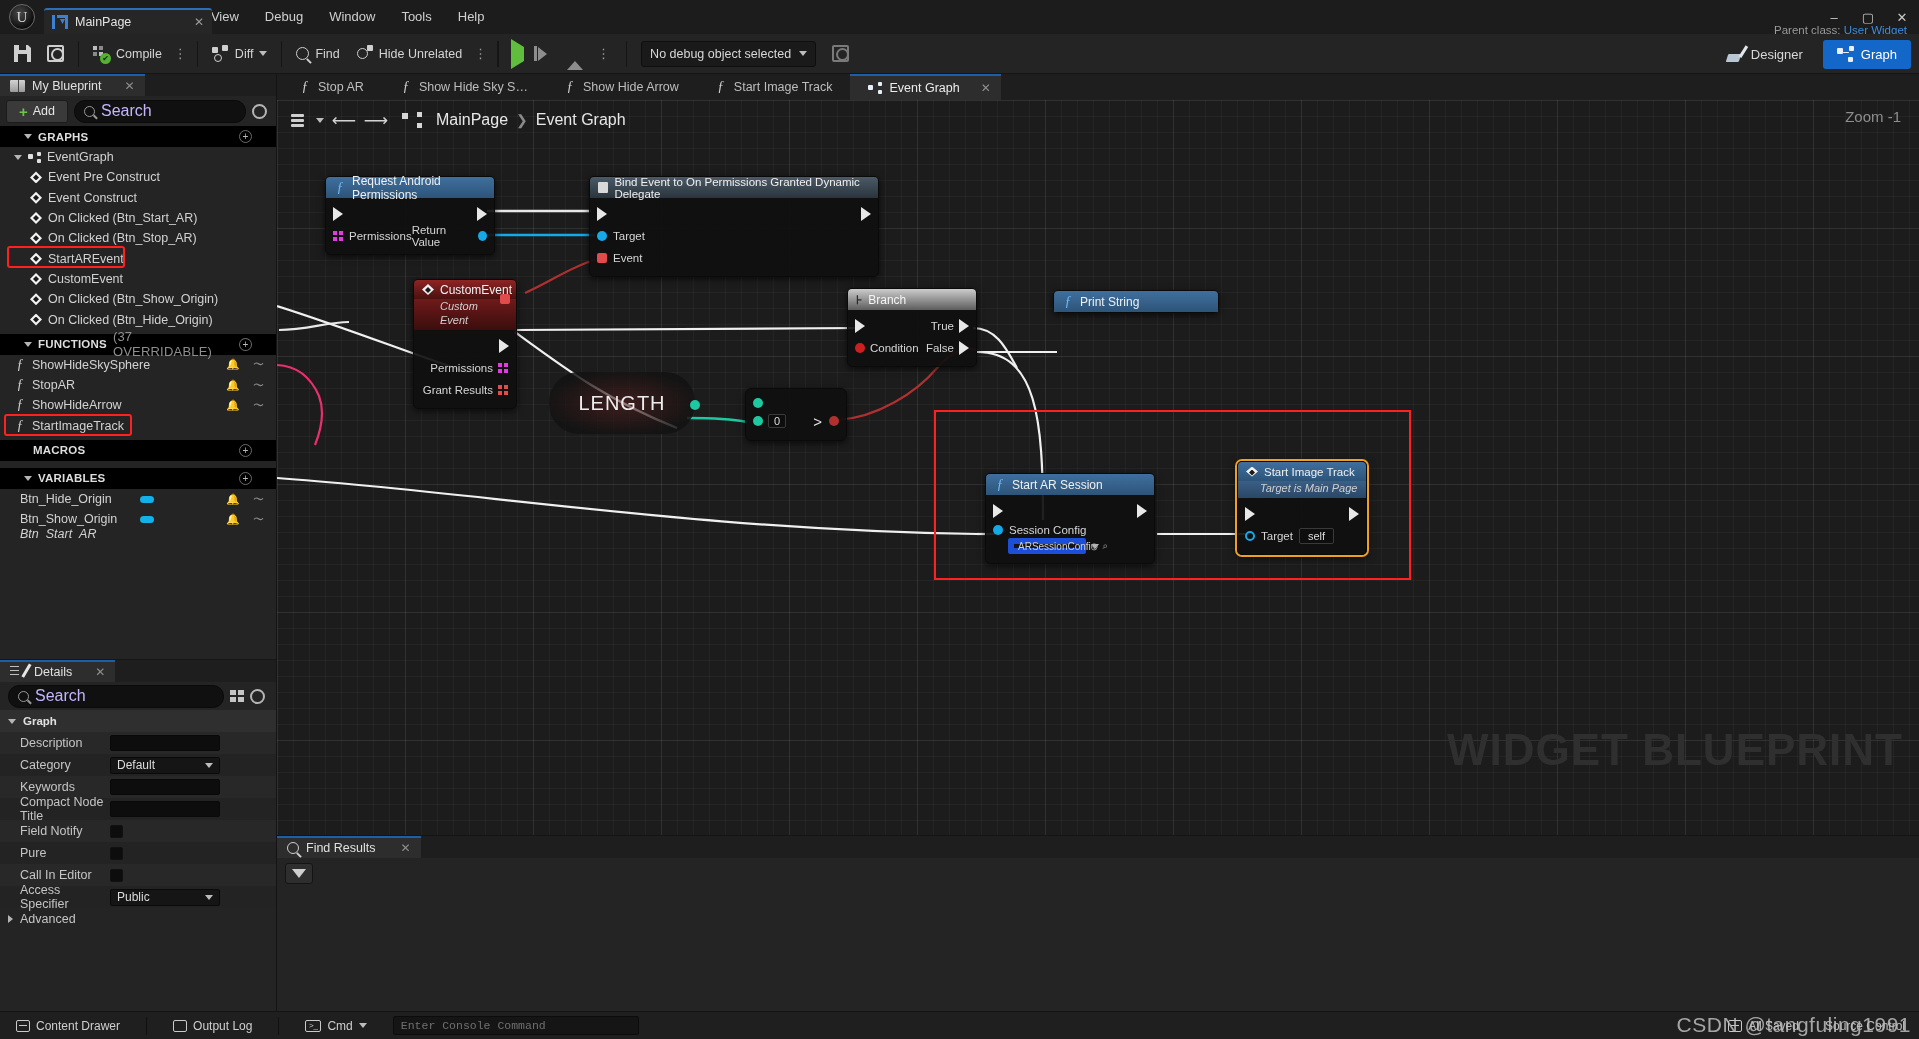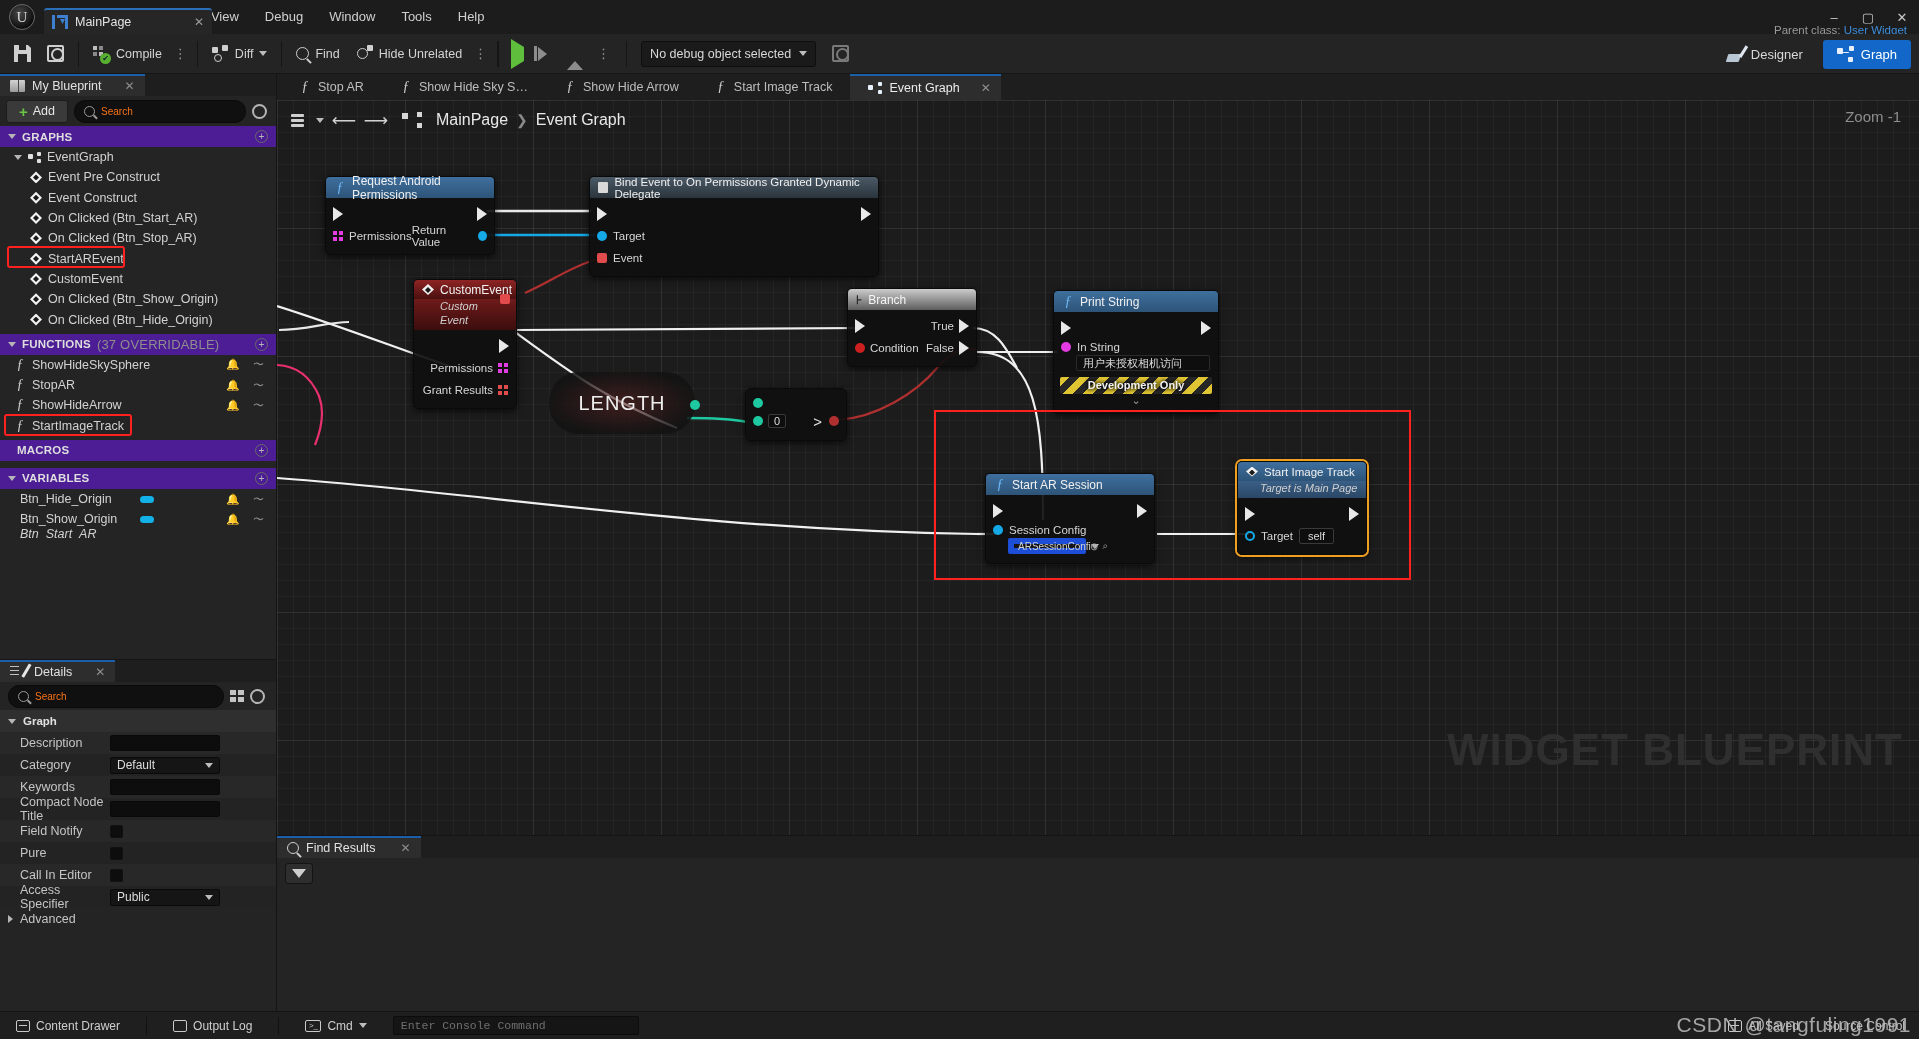--- a/index.html
+++ b/index.html
@@ -142,28 +142,28 @@
   .ic-book::after{content:'';position:absolute;left:50%;top:0;width:1.5px;height:12px;background:#444;}
   .ic-details::before{content:'';position:absolute;left:0;top:2px;width:9px;height:1.6px;background:#bfbfbf;box-shadow:0 4px 0 #bfbfbf,0 8px 0 #bfbfbf;}
   .ic-details::after{content:'';position:absolute;right:0;top:-1px;width:2.5px;height:15px;background:#e6e6e6;transform:rotate(30deg);}
 
   .mb-toolrow { height: 30px; display: flex; align-items: center; gap: 6px; padding: 3px 6px; background:#242424; }
   .add-btn { height: 23px; background: #3a3a3a; border: 1px solid #1b1b1b; border-radius: 3px;
      display:flex; align-items:center; gap:5px; padding: 0 12px; font-size:12.5px; color:#e6e6e6; }
   .add-btn .plus { color:#6cc644; font-size:15px; font-weight:bold; line-height:1; }
   .search-box { flex:1; height: 23px; background: #101010; border:1px solid #0a0a0a; border-radius: 11px;
      display:flex; align-items:center; gap:6px; padding: 0 9px; }
-  .search-box .ph { color:#f97316; font-size:10px; }
+  .search-box .ph { color:#c4b5fd; font-size:16px; }
   .srch-ico { width:11px;height:11px;border:1.6px solid #9a9a9a;border-radius:50%;position:relative;flex:0 0 11px;}
   .srch-ico::after{content:'';position:absolute;right:-4px;bottom:-2px;width:5px;height:1.6px;background:#9a9a9a;transform:rotate(45deg);}
   .gear-sm { width:15px;height:15px;border:2.2px solid #b5b5b5;border-radius:50%; margin-right:3px;}
 
   .tree { flex: 1; overflow: hidden; background: #242424; position: relative; }
-  .sect-hdr { height: 21px; background: #4c1d95; display:flex; align-items:center; gap:6px;
-     padding: 0 8px; font-size: 11.5px; font-weight: bold; color:#dedede; letter-spacing:.2px;justify-content:center; }
+  .sect-hdr { height: 21px; background: #000000; display:flex; align-items:center; gap:6px;
+     padding: 0 24px; font-size: 11.5px; font-weight: bold; color:#dedede; letter-spacing:.2px;justify-content:center; }
   .sect-hdr .sub { font-weight: normal; color:#8e8e8e; font-size: 13px; }
   .sect-hdr .plusc { margin-left:auto; width:13px;height:13px;border:1px solid #6a6a6a;border-radius:50%;
      color:#b9b9b9;font-size:10px;line-height:11px;text-align:center;font-weight:normal; }
   .tri-d { width:0;height:0;border-left:4.5px solid transparent;border-right:4.5px solid transparent;border-top:5.5px solid #b5b5b5; }
   .tri-r { width:0;height:0;border-top:4.5px solid transparent;border-bottom:4.5px solid transparent;border-left:5.5px solid #b5b5b5; }
 
   .trow { height: 20.3px; display:flex; align-items:center; gap:6px; padding-left: 10px; font-size:12.5px; color:#d2d2d2; position:relative;}
   .trow.ind1 { padding-left: 14px; }
   .trow.ind2 { padding-left: 30px; }
   .ic-diamond { width:12px;height:12px;flex:0 0 12px; background:#f2f2f2;
@@ -824,37 +824,20 @@
               </span>
             </div>
           </div>
         </div>
 
         <div class="node" style="left:776px;top:190px;width:166px;">
           <div class="hdr hdr-fn">
             <span class="ic-fn" style="color:#6fb8f5;">ƒ</span>
             <span>Print String</span>
           </div>
-          <div class="body2">
-            <div class="prow">
-              <span class="pin-exec"></span>
-              <span class="pin-exec"></span>
-            </div>
-            <div class="prow" style="justify-content:flex-start;gap:6px;height:16px;">
-              <span class="pin-circ" style="background:#e23be2;"></span>
-              <span>In String</span>
-            </div>
-            <div style="padding:0 8px 2px 22px;">
-              <span class="txtfield">用户未授权相机访问</span>
-            </div>
-            <div class="devonly">
-              <span>Development Only</span>
-            </div>
-            <div style="text-align:center;color:#9a9a9a;font-size:11px;line-height:12px;">⌄</div>
-          </div>
         </div>
 
         <div class="node" style="left:708px;top:373px;width:170px;">
           <div class="hdr hdr-fn">
             <span class="ic-fn" style="color:#6fb8f5;">ƒ</span>
             <span>Start AR Session</span>
           </div>
           <div class="body2">
             <div class="prow">
               <span class="pin-exec"></span>

